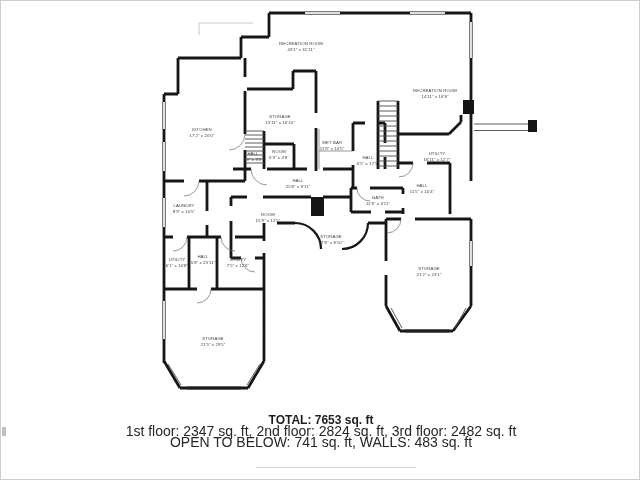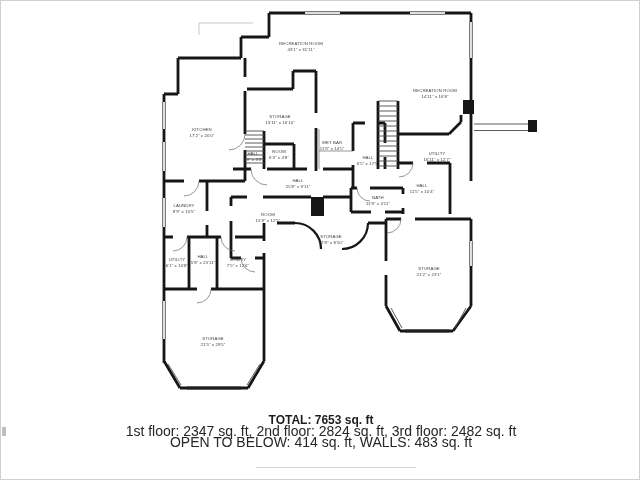--- a/index.html
+++ b/index.html
@@ -135,17 +135,17 @@
       <text x="176" y="260" class="room-label"><tspan x="176">UTILITY</tspan><tspan x="176" dy="5.5">6'1" x 10'8"</tspan></text>
       <text x="202" y="257" class="room-label"><tspan x="202">HALL</tspan><tspan x="202" dy="5.5">5'8" x 23'11"</tspan></text>
       <text x="237" y="260" class="room-label"><tspan x="237">UTILITY</tspan><tspan x="237" dy="5.5">7'5" x 12'6"</tspan></text>
       <text x="212" y="339" class="room-label"><tspan x="212">STORAGE</tspan><tspan x="212" dy="5.5">21'5" x 29'5"</tspan></text>
     </g>
 </svg>
 
 <div class="summary">
   <div class="total">TOTAL: 7653 sq. ft</div>
   <div class="line">1st floor: 2347 sq. ft, 2nd floor: 2824 sq. ft, 3rd floor: 2482 sq. ft</div>
-  <div class="line">OPEN TO BELOW: 414 sq. ft, WALLS: 483 sq. ft</div>
+  <div class="line">OPEN TO BELOW: 741 sq. ft, WALLS: 483 sq. ft</div>
 </div>
 
 <div class="underline"></div>
 <div class="speck"></div>
 
 </body></html>

